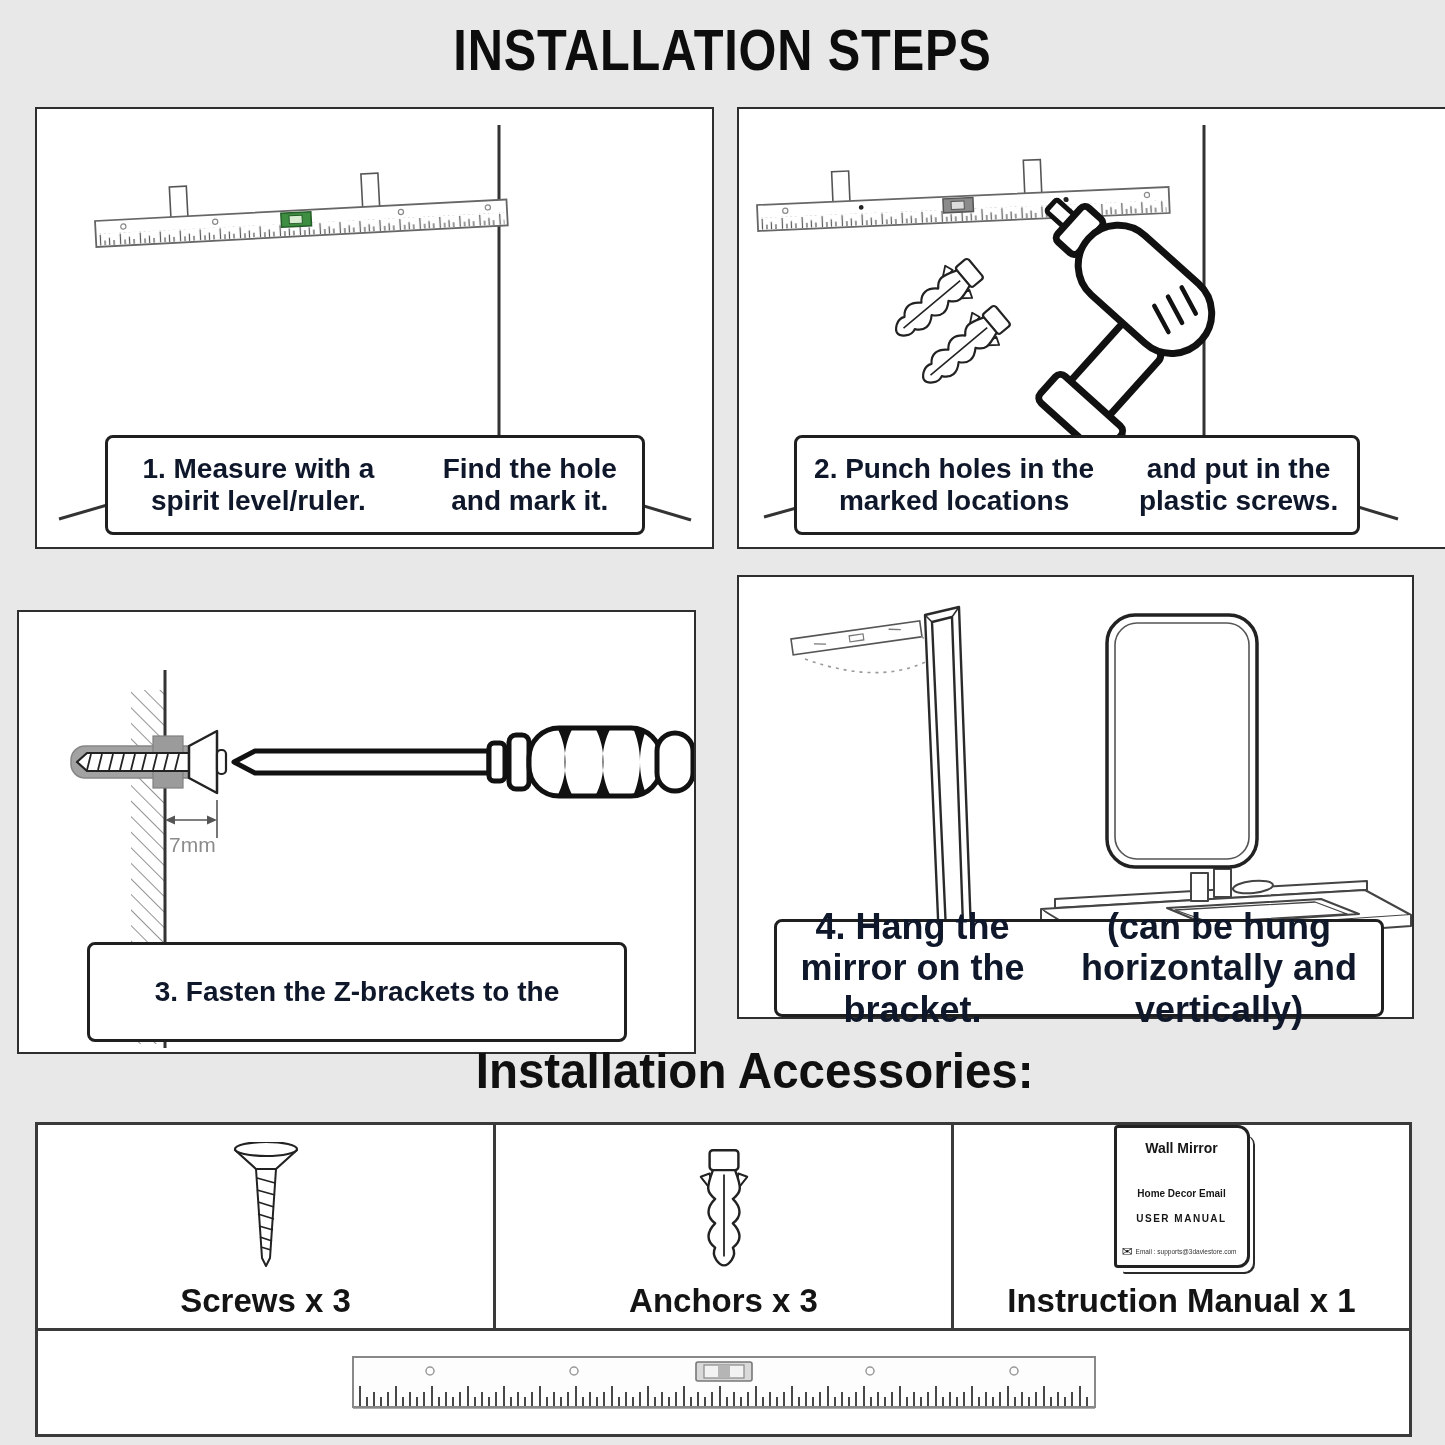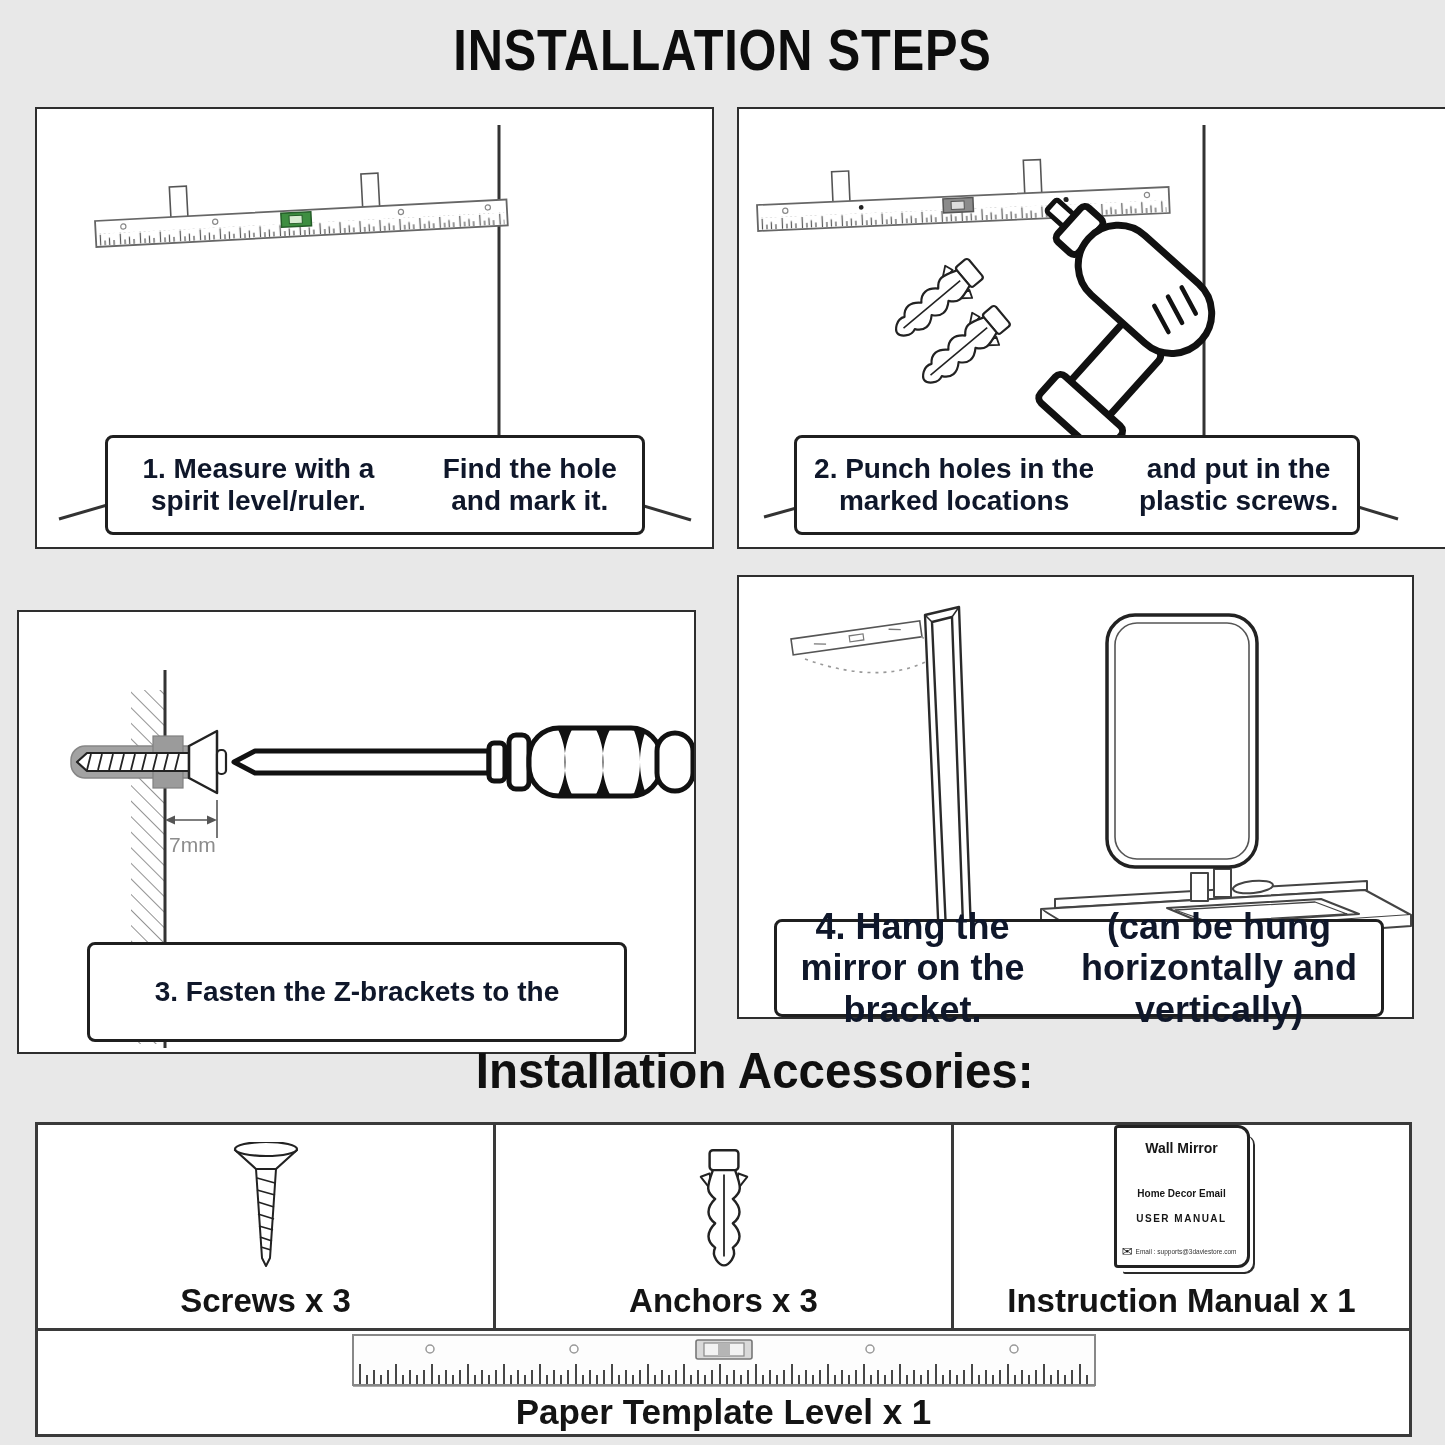--- a/index.html
+++ b/index.html
@@ -297,17 +297,16 @@
         <circle cx="78" cy="15" r="4" fill="#fff" stroke="#999" stroke-width="1.5"></circle>
         <circle cx="222" cy="15" r="4" fill="#fff" stroke="#999" stroke-width="1.5"></circle>
         <circle cx="518" cy="15" r="4" fill="#fff" stroke="#999" stroke-width="1.5"></circle>
         <circle cx="662" cy="15" r="4" fill="#fff" stroke="#999" stroke-width="1.5"></circle>
         <g>
           <rect x="344" y="6" width="56" height="19" rx="2" fill="#d9d9d9" stroke="#777" stroke-width="1.6"></rect>
           <rect x="352" y="9" width="40" height="13" fill="#f2f2f2" stroke="#888" stroke-width="1.2"></rect>
           <rect x="366" y="9" width="12" height="13" fill="#b5b5b5"></rect>
         </g>
       </svg>
-      <div class="tpl-label">Paper Template Level x 1</div>
     </div>
   </div>
 
 </div>
 
 </body></html>

